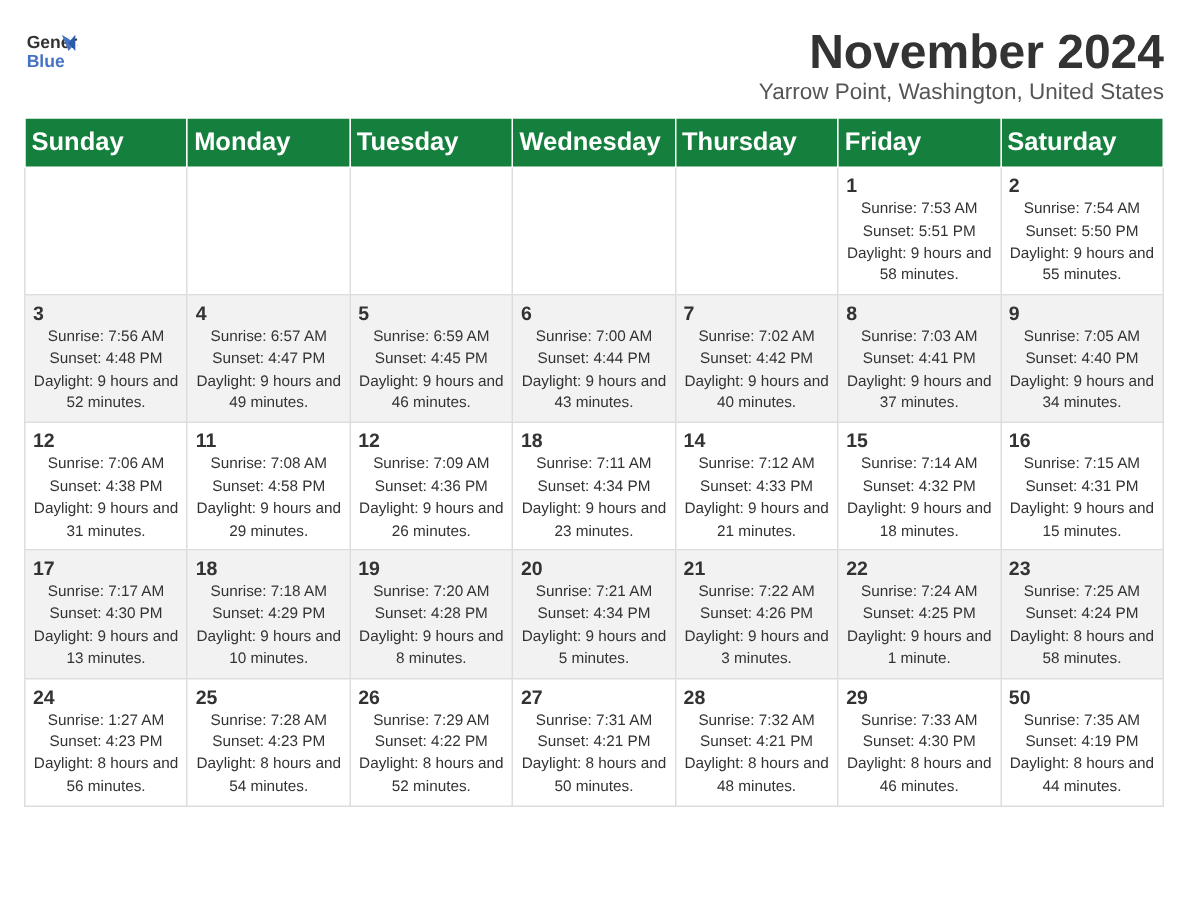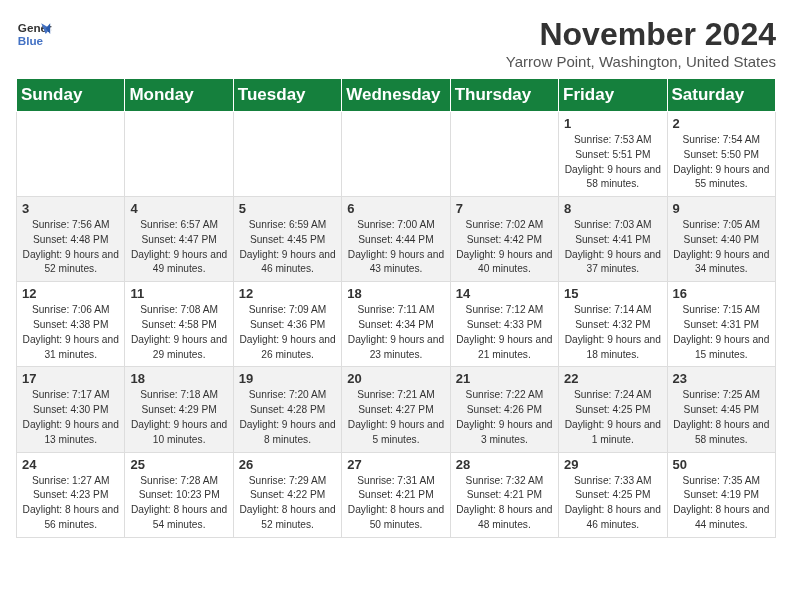--- a/index.html
+++ b/index.html
@@ -231,53 +231,53 @@
         </td>
         <td>
           <span class="day-num">19</span>
           <div class="day-info">Sunrise: 7:20 AM
 Sunset: 4:28 PM
 Daylight: 9 hours and 8 minutes.</div>
         </td>
         <td>
           <span class="day-num">20</span>
           <div class="day-info">Sunrise: 7:21 AM
-Sunset: 4:27 PM
+Sunset: 4:34 PM
 Daylight: 9 hours and 5 minutes.</div>
         </td>
         <td>
           <span class="day-num">21</span>
           <div class="day-info">Sunrise: 7:22 AM
 Sunset: 4:26 PM
 Daylight: 9 hours and 3 minutes.</div>
         </td>
         <td>
           <span class="day-num">22</span>
           <div class="day-info">Sunrise: 7:24 AM
 Sunset: 4:25 PM
 Daylight: 9 hours and 1 minute.</div>
         </td>
         <td>
           <span class="day-num">23</span>
           <div class="day-info">Sunrise: 7:25 AM
-Sunset: 4:45 PM
+Sunset: 4:24 PM
 Daylight: 8 hours and 58 minutes.</div>
         </td>
       </tr>
       <tr>
         <td>
           <span class="day-num">24</span>
           <div class="day-info">Sunrise: 1:27 AM
 Sunset: 4:23 PM
 Daylight: 8 hours and 56 minutes.</div>
         </td>
         <td>
           <span class="day-num">25</span>
           <div class="day-info">Sunrise: 7:28 AM
-Sunset: 10:23 PM
+Sunset: 4:23 PM
 Daylight: 8 hours and 54 minutes.</div>
         </td>
         <td>
           <span class="day-num">26</span>
           <div class="day-info">Sunrise: 7:29 AM
 Sunset: 4:22 PM
 Daylight: 8 hours and 52 minutes.</div>
         </td>
         <td>
           <span class="day-num">27</span>
@@ -287,21 +287,21 @@
         </td>
         <td>
           <span class="day-num">28</span>
           <div class="day-info">Sunrise: 7:32 AM
 Sunset: 4:21 PM
 Daylight: 8 hours and 48 minutes.</div>
         </td>
         <td>
           <span class="day-num">29</span>
           <div class="day-info">Sunrise: 7:33 AM
-Sunset: 4:25 PM
+Sunset: 4:30 PM
 Daylight: 8 hours and 46 minutes.</div>
         </td>
         <td>
           <span class="day-num">50</span>
           <div class="day-info">Sunrise: 7:35 AM
 Sunset: 4:19 PM
 Daylight: 8 hours and 44 minutes.</div>
         </td>
       </tr>
     </tbody>

